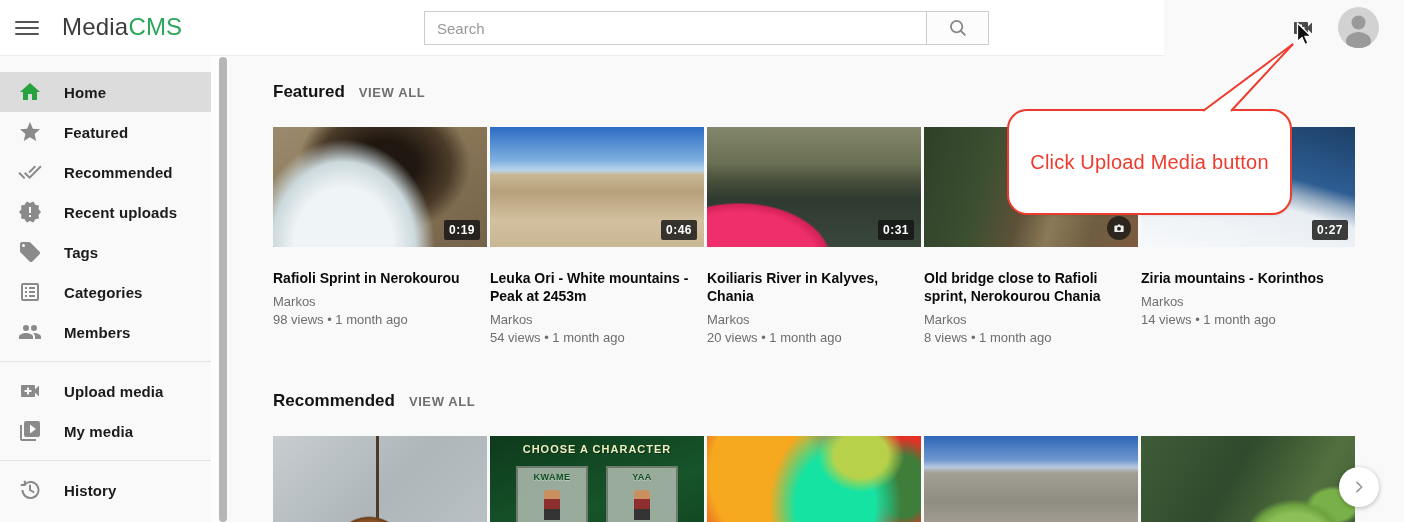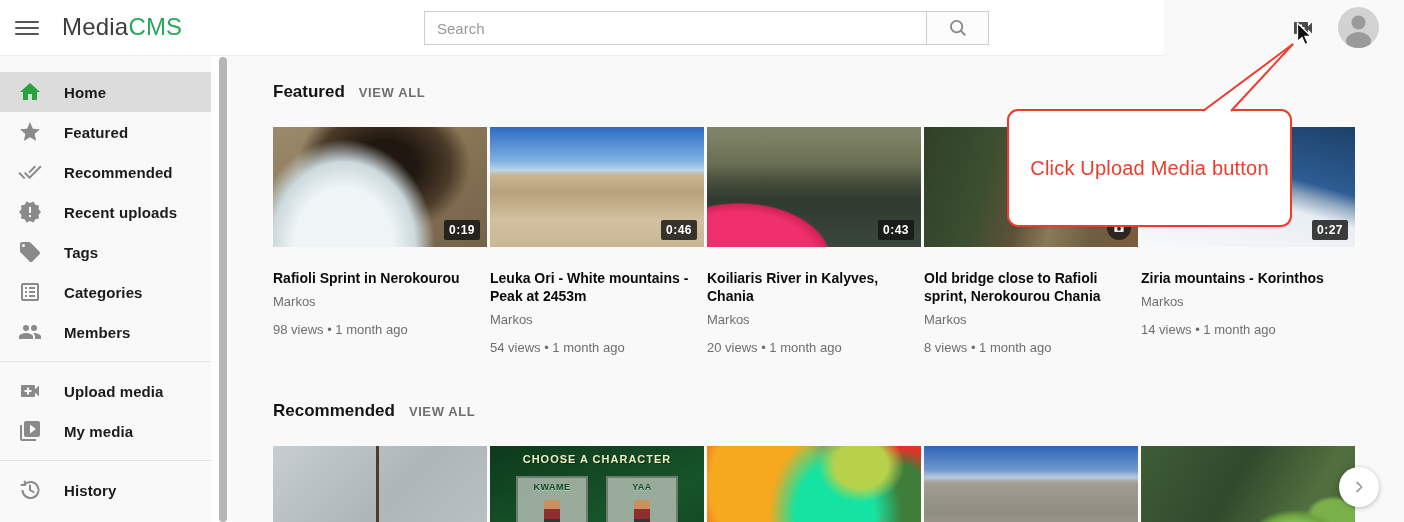--- a/index.html
+++ b/index.html
@@ -45,21 +45,21 @@
   .cards { display:flex; gap:3px; }
   .card { width:214px; flex:0 0 214px; }
   .thumb { position:relative; width:214px; height:120px; overflow:hidden; cursor:pointer; background:#ddd; }
   .dur { position:absolute; right:7px; bottom:7px; background:rgba(20,20,20,.82); color:#fff;
          font-size:12px; font-weight:bold; padding:3px 5px; border-radius:2px; letter-spacing:.5px; }
   .cam-badge { position:absolute; right:7px; bottom:7px; width:24px; height:24px; border-radius:50%;
                background:rgba(20,20,20,.75); display:flex; align-items:center; justify-content:center; }
   .card-title { margin-top:22px; font-size:14px; font-weight:bold; color:#0a0a0a; line-height:18px;
                 display:-webkit-box; -webkit-line-clamp:2; -webkit-box-orient:vertical; overflow:hidden; cursor:pointer; }
   .card-author { margin-top:7px; font-size:13px; color:#6e6e6e; cursor:pointer; }
-  .card-meta { margin-top:13px; font-size:13px; color:#6e6e6e; }
+  .card-meta { margin-top:3px; font-size:13px; color:#6e6e6e; }
   .sec2 { margin-top:46px; }
 
   
   .t-f1 { background:
       radial-gradient(130px 150px at 33% 98%, #eff4f6 0 38%, #ccd9dd 55%, rgba(204,217,221,0) 70%),
       radial-gradient(120px 95px at 52% 32%, #1f1710 0 26%, #4a3a28 55%, rgba(74,58,40,0) 72%),
       linear-gradient(150deg, #9b8a6d 0%, #8a7757 45%, #74624a 100%); }
   .t-f2 { background:linear-gradient(#2c6cc4 0%, #7fb0e0 28%, #b9d4ea 36%, #c9b693 40%, #b7a17c 54%,
       #d2c09e 78%, #c9b694 100%); }
   .t-f3 { background:
@@ -94,22 +94,22 @@
                 font-weight:bold; color:#efeec2; letter-spacing:1px; text-shadow:1px 1px 0 #083015; }
   .game-panel { position:absolute; top:30px; width:72px; height:72px; background:rgba(176,188,176,.85);
                 border:2px solid #6d7b6d; }
   .game-panel.left { left:26px; } .game-panel.right { right:26px; }
   .game-name { text-align:center; font-size:9px; font-weight:bold; color:#0d4d22; margin-top:4px;
                letter-spacing:.5px; text-shadow:0 1px 0 rgba(255,255,255,.4); }
   .sprite { width:16px; height:30px; margin:8px auto 0;
             background:linear-gradient(#c98f5e 0 30%, #8e2f2f 30% 65%, #343434 65% 100%); border-radius:3px 3px 0 0; }
 
   
-  .callout { position:absolute; left:1007px; top:109px; width:285px; height:118px; background:#fff;
-             border:2px solid #ef3b2d; border-radius:11px; z-index:20;
+  .callout { position:absolute; left:1007px; top:109px; width:285px; height:106px; background:#fff;
+             border:2px solid #ef3b2d; border-radius:20px; z-index:20;
              display:flex; align-items:center; justify-content:center;
              box-shadow:0 1px 3px rgba(0,0,0,.08); }
   .callout-text { color:#ef3b2d; font-size:20px; letter-spacing:.2px; }
   .callout-tail { position:absolute; left:1180px; top:28px; z-index:21; pointer-events:none; }
   .cursor { position:absolute; left:1296px; top:22px; z-index:40; pointer-events:none; }
 
   
   .next-btn { position:absolute; left:1339px; top:467px; width:40px; height:40px; border-radius:50%;
               background:#fff; box-shadow:0 1px 5px rgba(0,0,0,.28); z-index:15; cursor:pointer;
               display:flex; align-items:center; justify-content:center; }
@@ -265,21 +265,21 @@
           <div class="thumb t-f2">
             <span class="dur">0:46</span>
           </div>
           <div class="card-title">Leuka Ori - White mountains - Peak at 2453m</div>
           <div class="card-author">Markos</div>
           <div class="card-meta">54 views • 1 month ago</div>
         </div>
 
         <div class="card">
           <div class="thumb t-f3">
-            <span class="dur">0:43</span>
+            <span class="dur">0:31</span>
           </div>
           <div class="card-title">Koiliaris River in Kalyves, Chania</div>
           <div class="card-author">Markos</div>
           <div class="card-meta">20 views • 1 month ago</div>
         </div>
 
         <div class="card">
           <div class="thumb t-f4">
             <span class="cam-badge">
               <svg width="14" height="14" viewBox="0 0 24 24">

